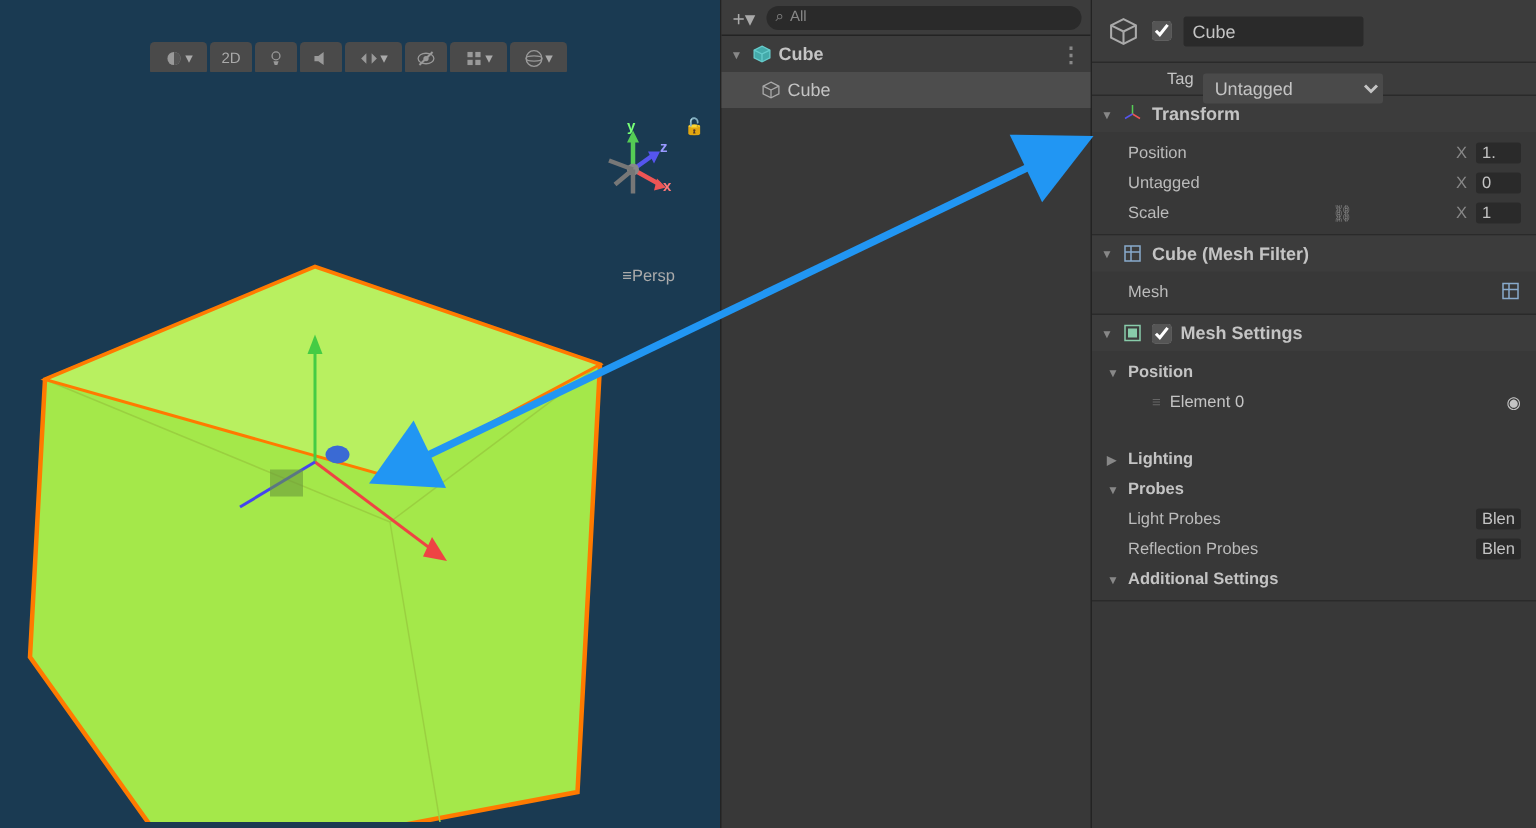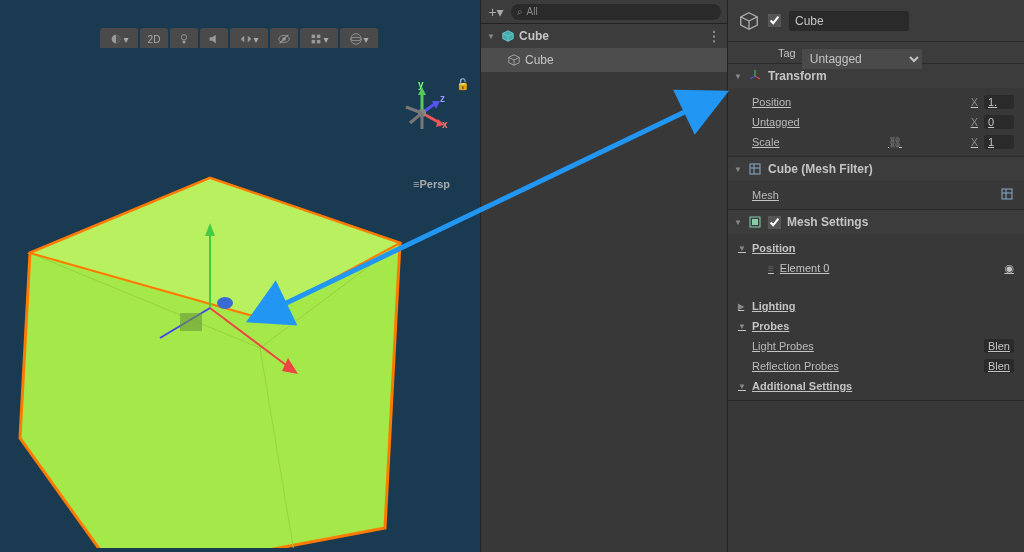--- a/index.html
+++ b/index.html
@@ -35,35 +35,35 @@
   .insp-cube-icon { width: 22px; height: 22px; }
   .insp-enable { accent-color: #555; }
   .insp-name-input { background: #2a2a2a; border: none; color: #c4c4c4; padding: 3px 6px; font-size: 12px; width: 120px; border-radius: 2px; }
   .insp-tagrow { height: 22px; background: #3c3c3c; display: flex; align-items: center; padding: 0 10px 0 50px; gap: 6px; font-size: 11px; border-bottom: 1px solid #2a2a2a; }
   .tag-select { background: #4a4a4a; border: none; color: #c4c4c4; padding: 2px 4px; font-size: 12px; border-radius: 2px; flex:1; max-width: 120px; margin-top: 12px; }
 
   .component { border-bottom: 1px solid #2a2a2a; }
   .comp-header { height: 24px; background: #3c3c3c; display: flex; align-items: center; padding: 0 6px; gap: 6px; font-size: 12px; font-weight: bold; cursor: pointer; }
   .comp-fold { width: 8px; font-size: 8px; color: #888; }
   .comp-icon { width: 14px; height: 14px; display: flex; align-items: center; justify-content: center; }
-  .comp-body { padding: 4px 0; text-decoration: underline; }
+  .comp-body { padding: 4px 0; }
   .prop-row { height: 20px; display: flex; align-items: center; padding: 0 10px 0 24px; font-size: 11px; gap: 6px; }
   .prop-label { width: 130px; color: #bbb; }
   .prop-field { background: #2a2a2a; border-radius: 2px; padding: 1px 4px; min-width: 30px; font-size: 11px; }
   .axis-label { color: #888; margin-left: auto; }
   .link-icon { color: #888; font-size: 11px; }
   .sub-header { height: 20px; display: flex; align-items: center; padding: 0 6px 0 10px; gap: 6px; font-size: 11px; font-weight: bold; color: #c4c4c4; cursor: pointer; }
   .sub-fold { width: 8px; font-size: 8px; color: #888; }
   .mat-row { height: 20px; display: flex; align-items: center; padding: 0 10px 0 40px; font-size: 11px; gap: 6px; }
   .drag-handle { color: #666; font-size: 10px; }
 
   
   .annotation-arrow { position: absolute; top: 0; left: 0; pointer-events: none; z-index: 100; }
 
-  .persp-label { position: absolute; top: 130px; right: 30px; font-size: 11px; color: #aaa; font-weight: bold; }
+  .persp-label { position: absolute; top: 130px; right: 30px; font-size: 11px; color: #aaa; }
   .lock-icon { position: absolute; top: 30px; right: 10px; font-size: 11px; color: #888; }
 
   .gizmo { position: absolute; top: 35px; right: 28px; width: 60px; height: 60px; }
   .gizmo-label { position: absolute; font-size: 10px; font-weight: bold; }
 </style>
 </head>
 <body>
 
 <div class="main-layout">
 

